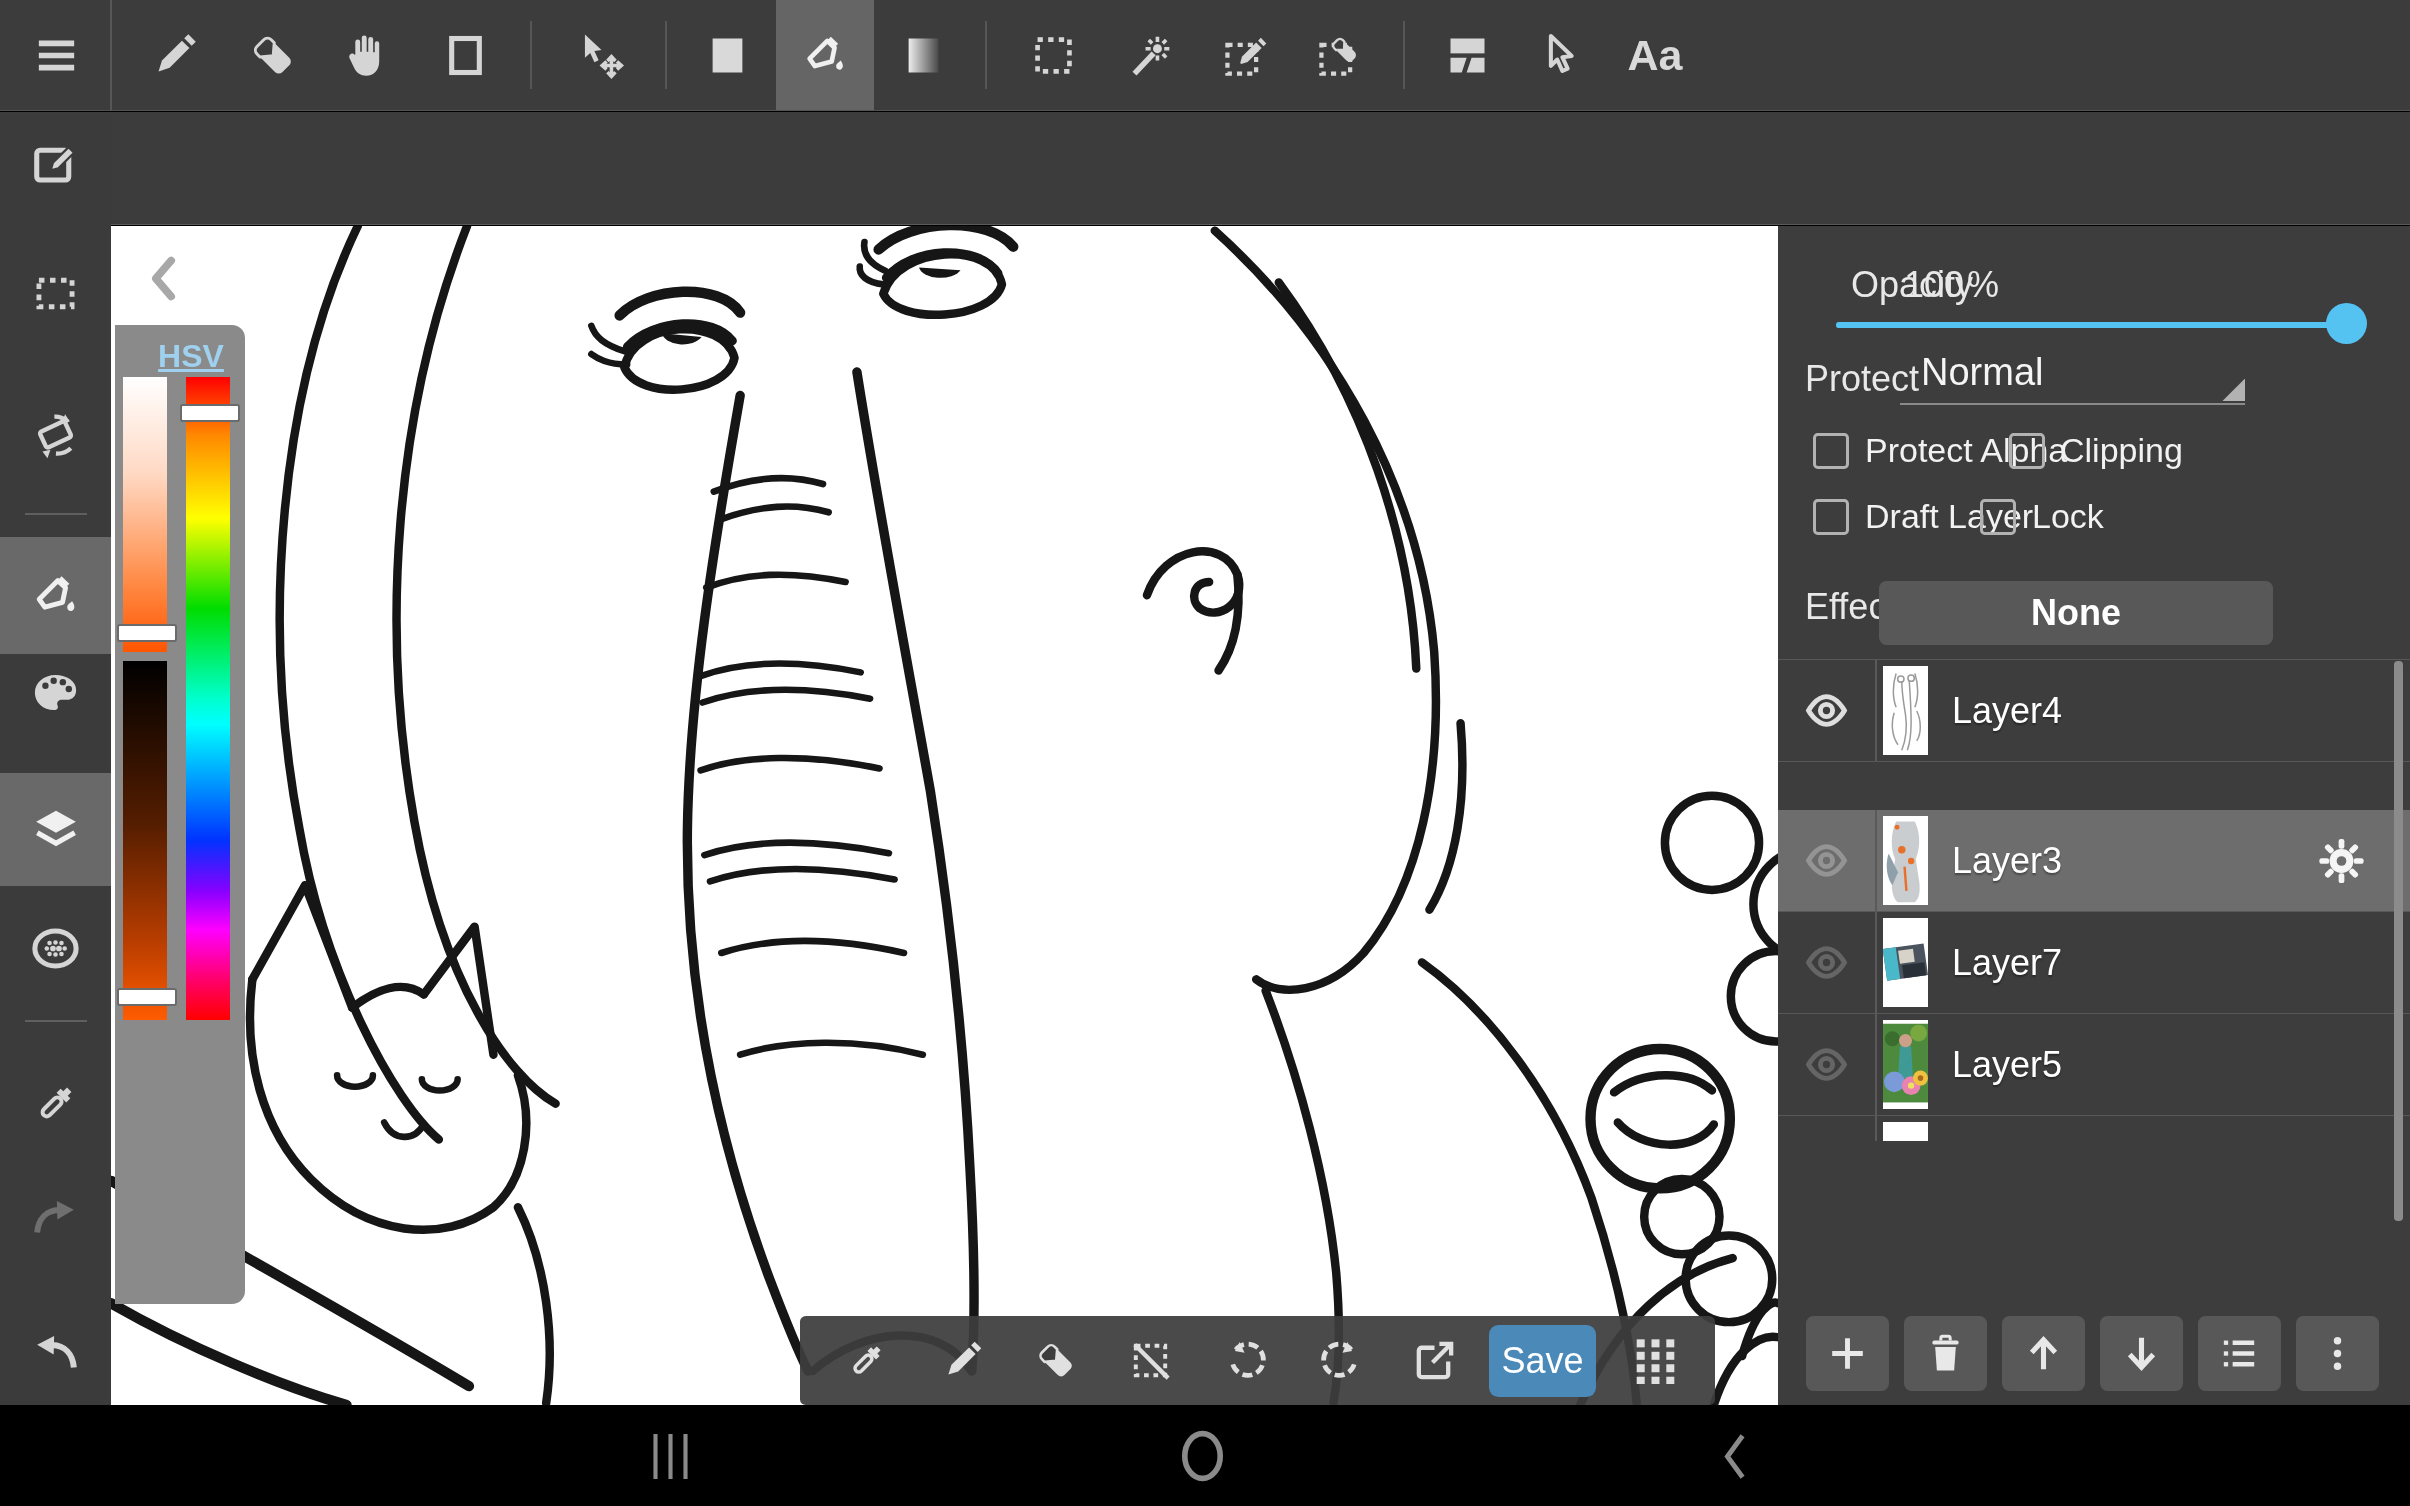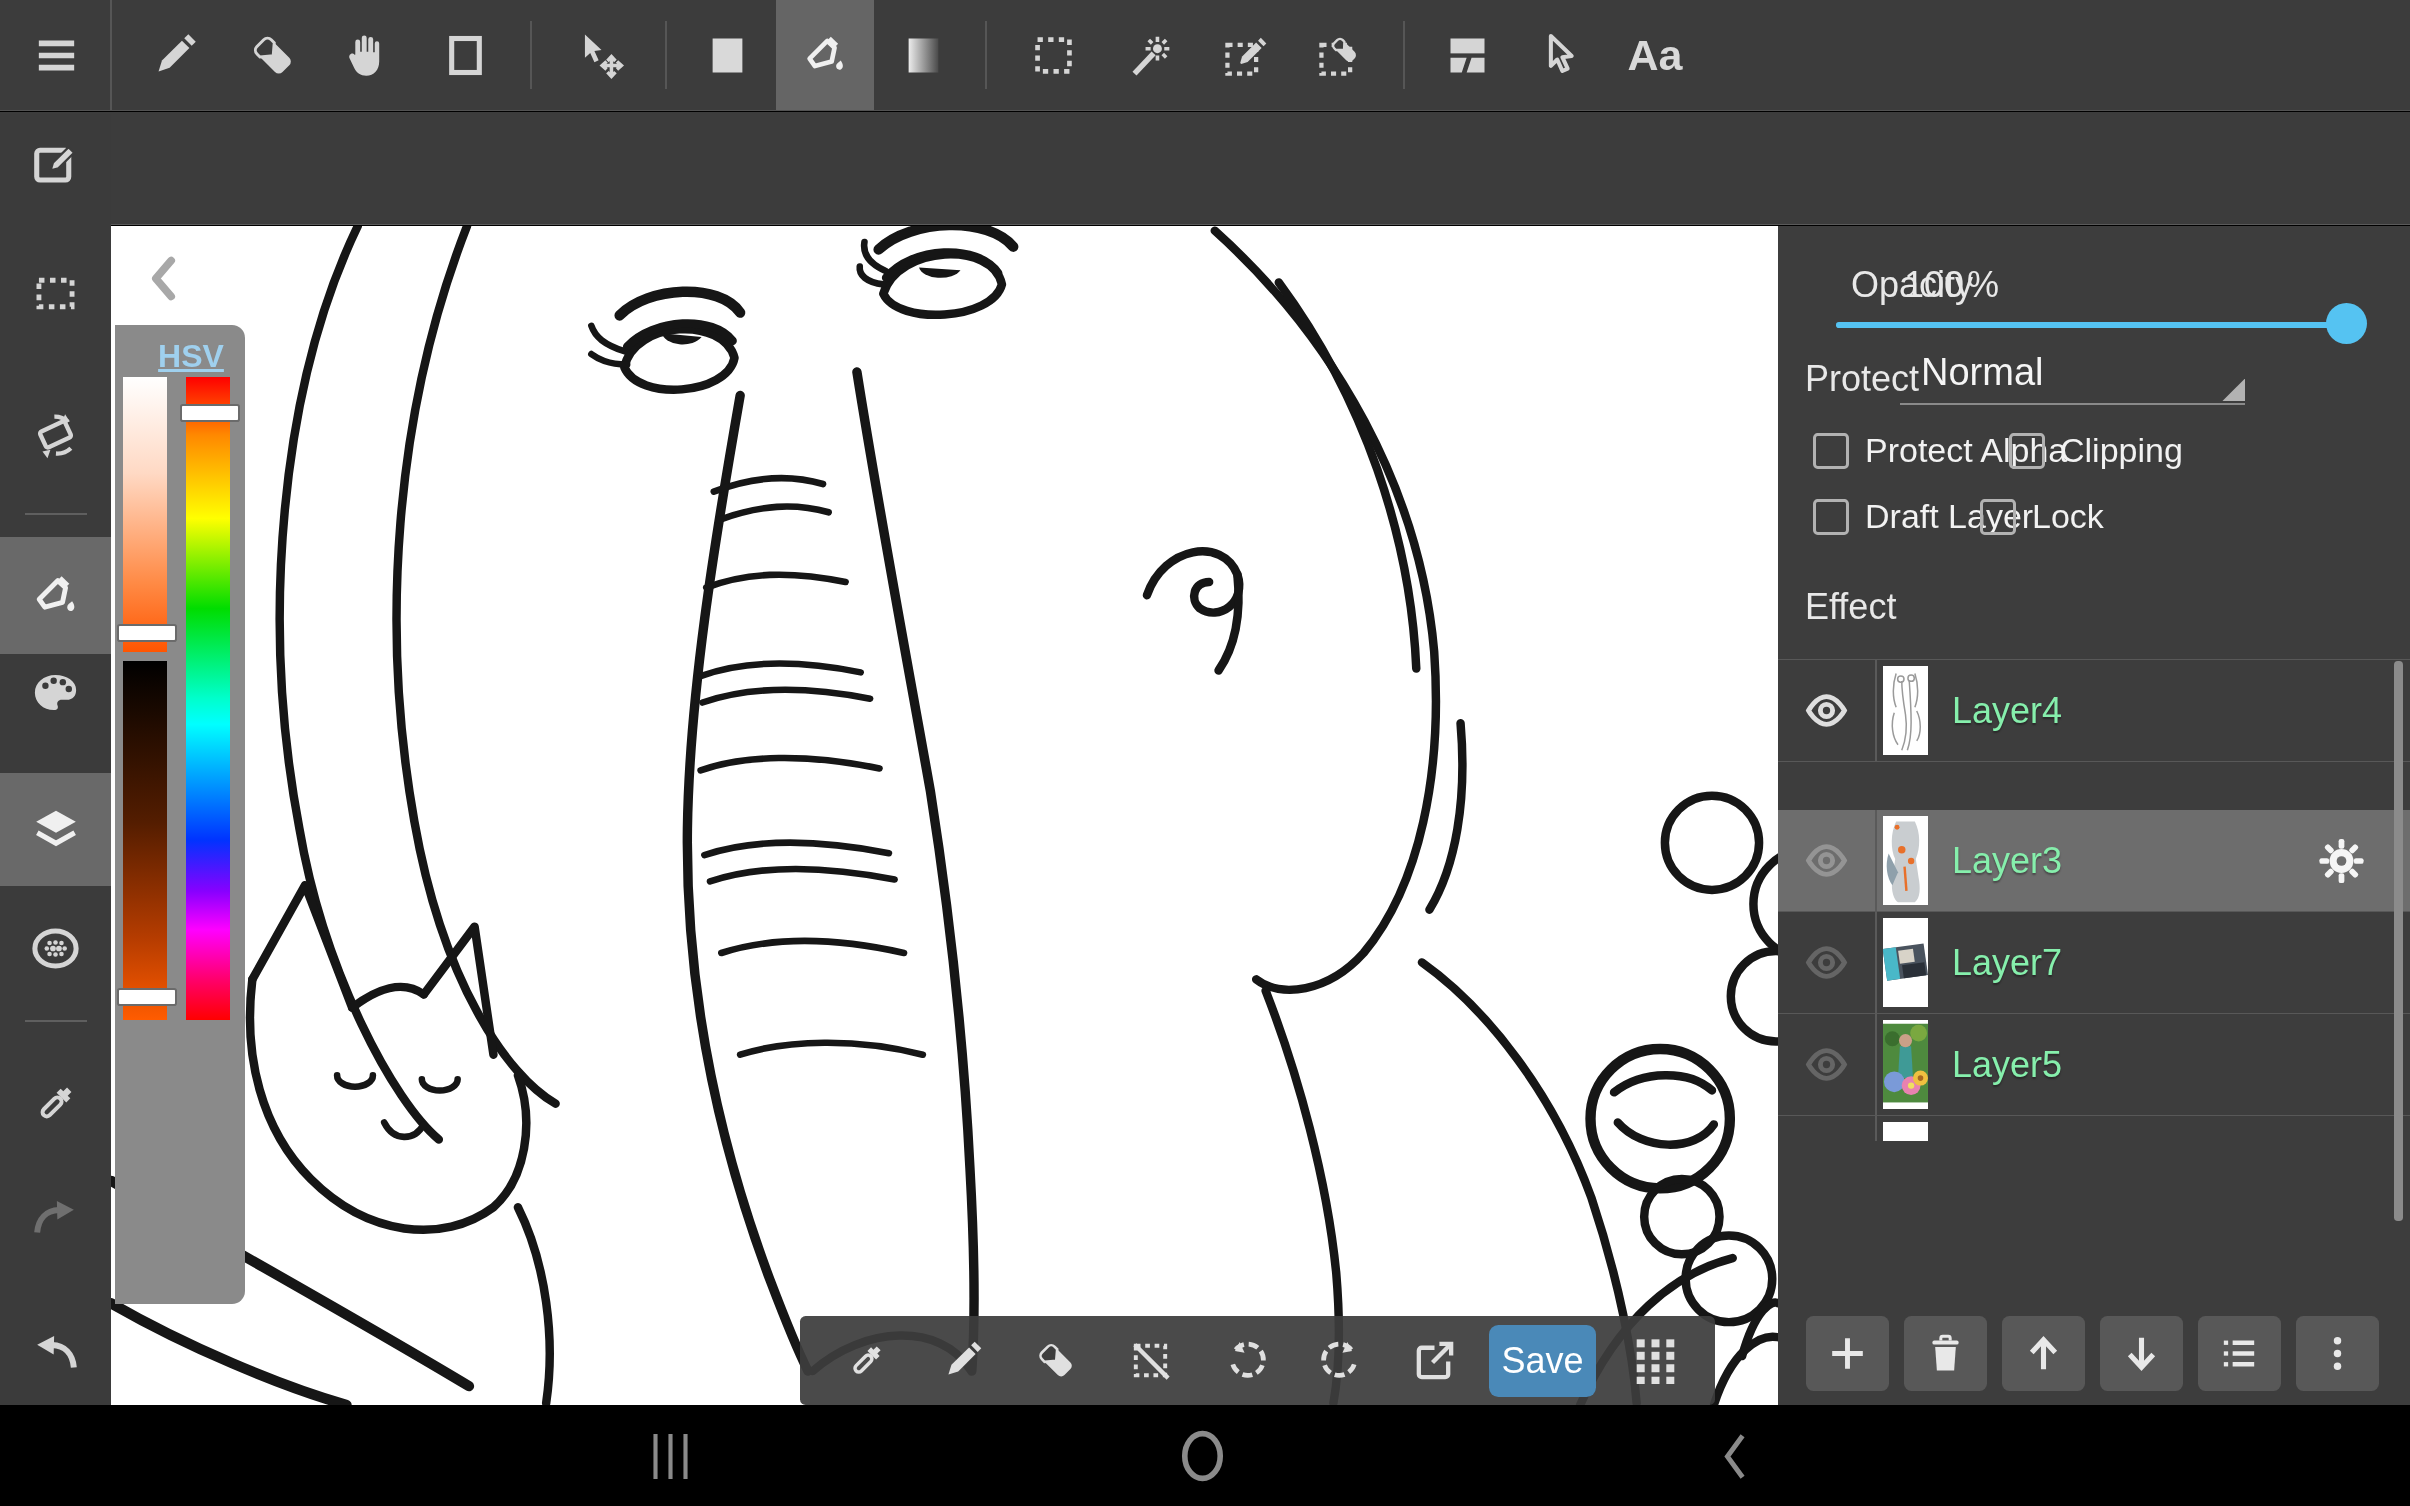--- a/index.html
+++ b/index.html
@@ -73,21 +73,21 @@
   #llist{left:0px;top:433px;width:633px;background:#3d3d3d;}
   .lrow{position:relative;height:101px;background:#3d3d3d;border-bottom:1.9px solid #585858;}
   .lrow:first-child{border-top:1.9px solid #585858;}
   .lrow.selected{background:#6d6d6d;margin-top:48px;}
   .leye{position:absolute;left:0;top:0;width:97px;height:100%;display:flex;align-items:center;justify-content:center;}
   .leye svg{color:#dedede;}
   .lrow.dim .leye svg{color:#656565;}
   .lrow.selected.dim .leye svg{color:#949494;}
   .lcol-sep{position:absolute;left:97px;top:0;width:1.9px;height:100%;background:#5a5a5a;}
   .lthumb{position:absolute;left:105px;top:5.6px;width:45px;height:89px;background:#fff;overflow:hidden;}
-  .lname{position:absolute;left:174px;top:50%;transform:translateY(-50%);font-size:36px;color:#86efac;
+  .lname{position:absolute;left:174px;top:50%;transform:translateY(-50%);font-size:36px;color:#ffffff;
          text-shadow:0 1.9px 1.9px rgba(0,0,0,.35);}
   .lgear{position:absolute;right:43px;top:50%;transform:translateY(-50%);}
   .lrow.partial{height:24.5px;border-bottom:none;}
   .lrow.partial .lthumb{top:5.6px;height:19px;}
   #lscroll{left:616px;top:435px;width:8.5px;height:560px;background:#8b8b8b;border-radius:3.8px;}
 
   
   #lbuttons{left:0;top:1090px;width:633px;height:75px;}
   .lbtn{position:absolute;top:0;width:83px;height:75px;background:#585858;border-radius:7.5px;
         display:flex;align-items:center;justify-content:center;}
@@ -566,20 +566,23 @@
     <span class="cb rp" style="left:35px;top:207px"></span>
     <span class="cb-label rp" style="left:87px;top:205px">Protect Alpha</span>
     <span class="cb rp" style="left:231px;top:207px"></span>
     <span class="cb-label rp" style="left:282px;top:205px">Clipping</span>
     <span class="cb rp" style="left:35px;top:273px"></span>
     <span class="cb-label rp" style="left:87px;top:271px">Draft Layer</span>
     <span class="cb rp" style="left:202px;top:273px"></span>
     <span class="cb-label rp" style="left:254px;top:271px">Lock</span>
 
     <span id="effect-label" class="rp">Effect</span>
+    <div id="effect-btn" class="rp">
+      <span>None</span>
+    </div>
 
     <div id="llist" class="rp">
 
       <div class="lrow">
         <div class="leye">
           <svg class="eye" width="49" height="49" viewBox="0 0 24 24">
               <path d="M12 5.2C6.8 5.2 3.2 12 3.2 12s3.6 6.8 8.8 6.8S20.8 12 20.8 12 17.2 5.2 12 5.2z" fill="none" stroke="currentColor" stroke-width="2.4"></path>
               <circle cx="12" cy="12" r="3" fill="none" stroke="currentColor" stroke-width="2.4"></circle>
             </svg>
         </div>

